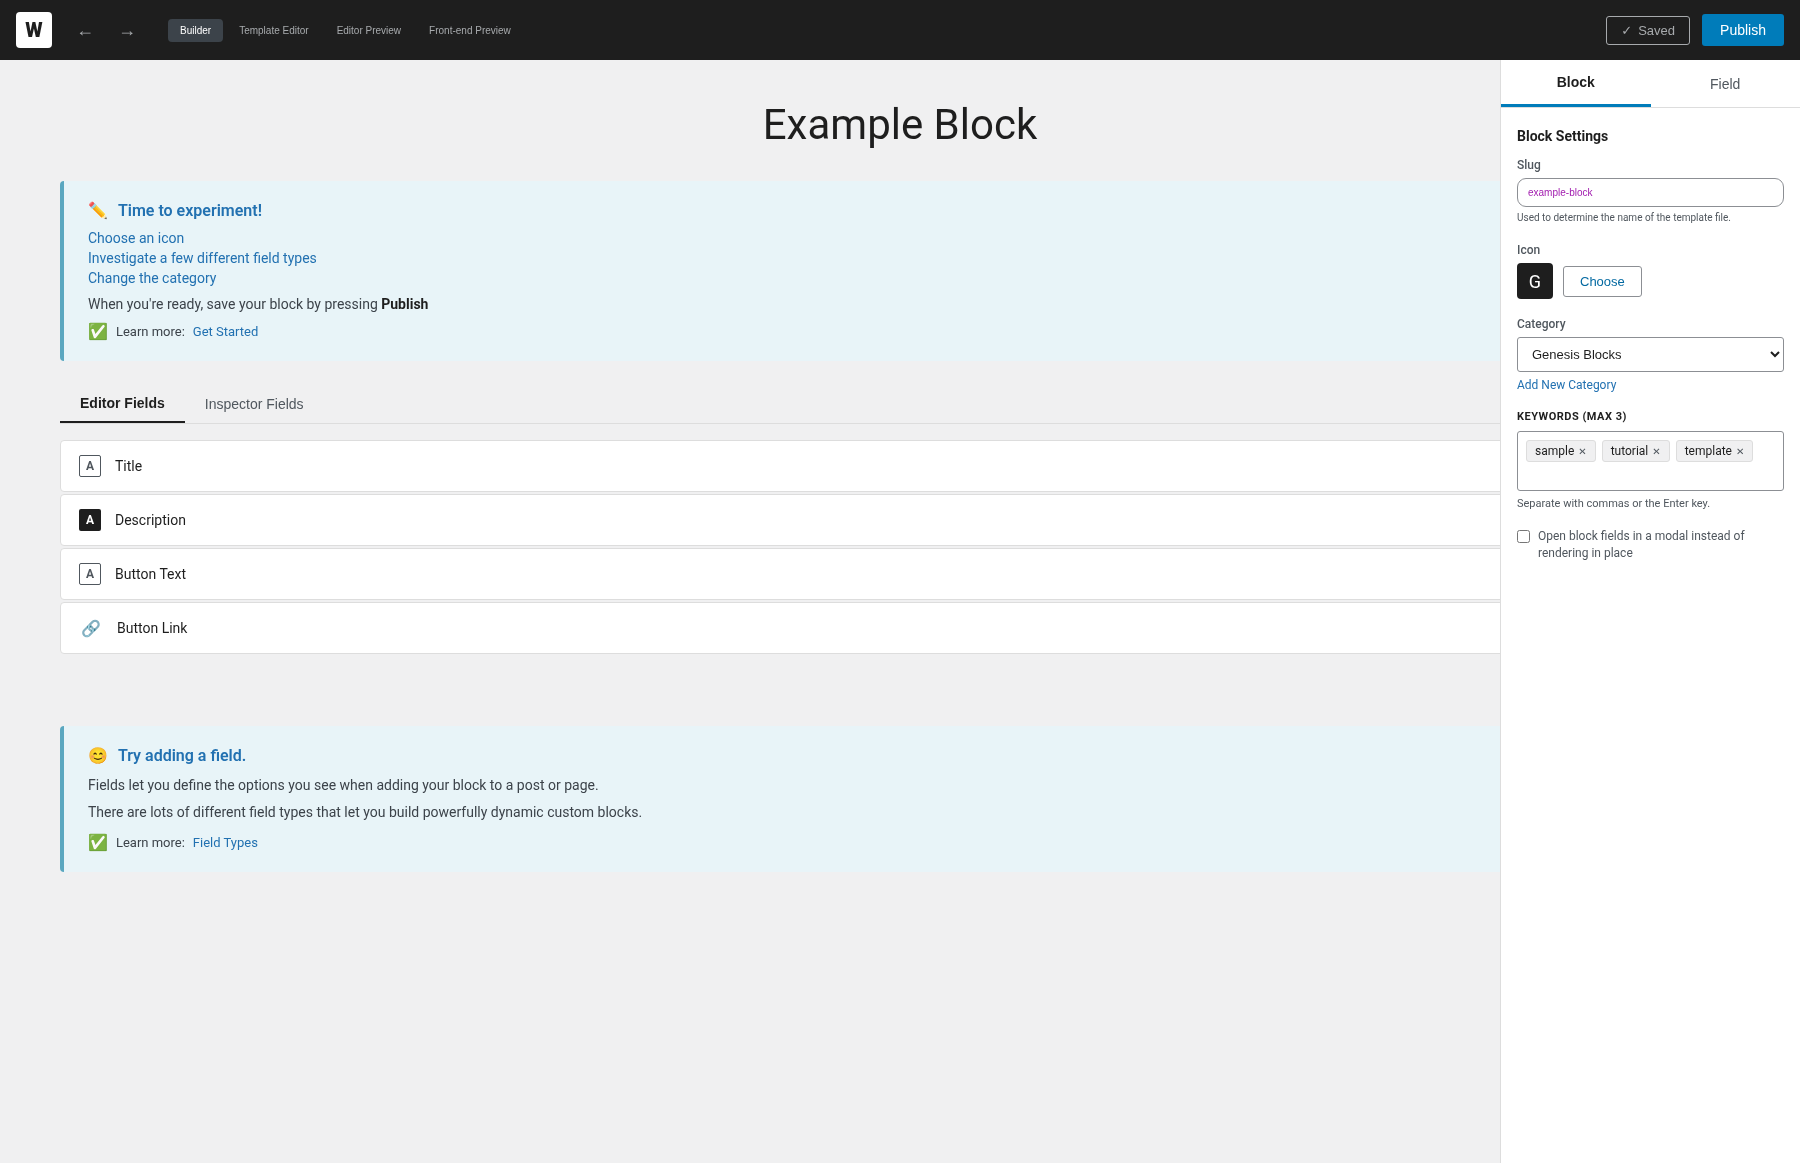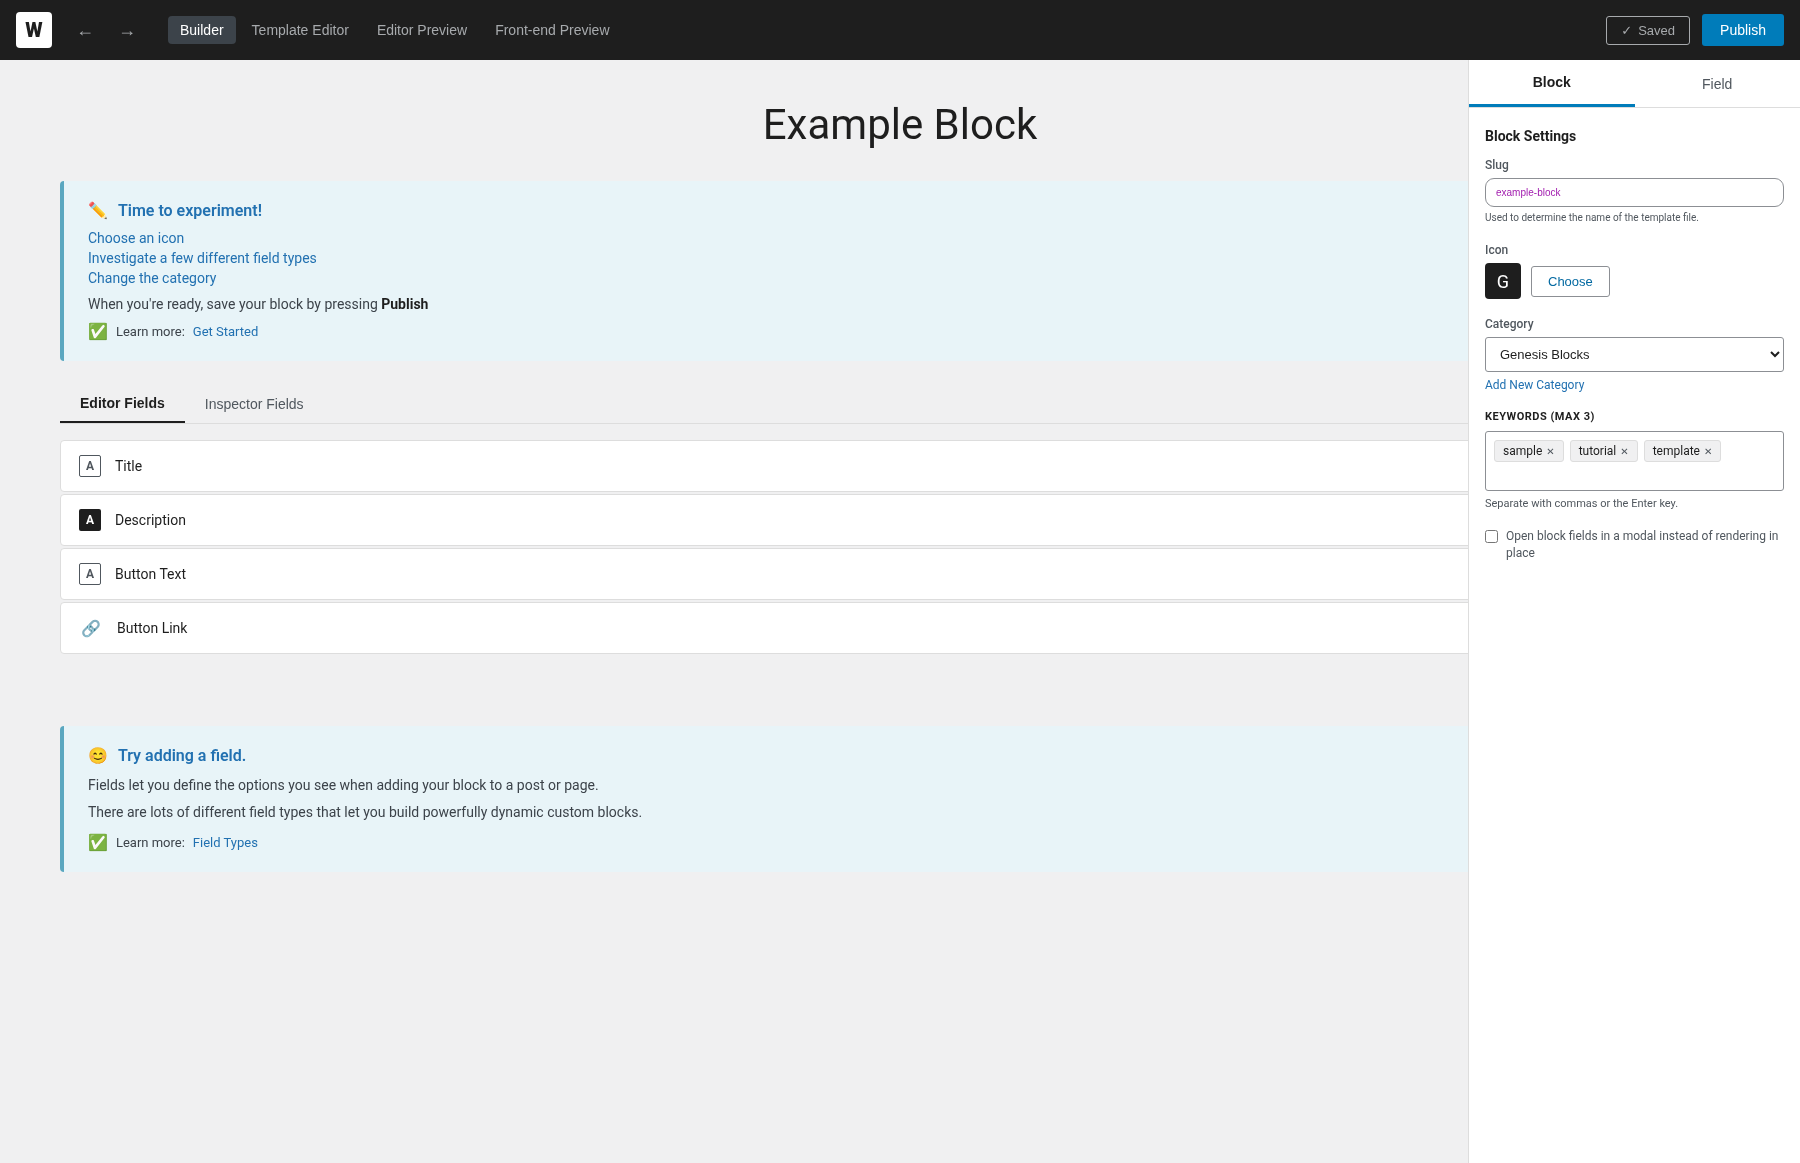--- a/index.html
+++ b/index.html
@@ -16,21 +16,21 @@
       width: 36px; height: 36px; background: #fff;
       border-radius: 4px; display: flex; align-items: center; justify-content: center;
       font-weight: 900; font-size: 20px; color: #1e1e1e; flex-shrink: 0;
     }
     .nav-arrow {
       color: #a7aaad; font-size: 18px; cursor: pointer; background: none; border: none;
     }
     .nav-tabs { display: flex; gap: 4px; margin-left: 8px; }
     .nav-tab {
       color: #a7aaad; padding: 6px 12px; border-radius: 4px;
-      font-size: 14px; cursor: pointer; border: none; background: none;
+      font-size: 10px; cursor: pointer; border: none; background: none;
     }
     .nav-tab.active { color: #fff; background: #3c434a; }
     .nav-right { margin-left: auto; display: flex; align-items: center; gap: 12px; }
     .saved-btn {
       background: transparent; border: 1px solid #a7aaad; color: #a7aaad;
       border-radius: 3px; padding: 6px 14px; font-size: 13px; cursor: pointer;
       display: flex; align-items: center; gap: 6px;
     }
     .publish-btn {
       background: #007cba; color: #fff; border: none;
@@ -118,21 +118,21 @@
     }
     .try-box p { color: #3c434a; font-size: 14px; margin-bottom: 6px; line-height: 1.5; }
     .try-box-learn {
       display: flex; align-items: center; gap: 8px;
       color: #3c434a; font-size: 13px; margin-top: 10px;
     }
     .try-box-learn a { color: #2271b1; text-decoration: none; }
 
     
     .right-sidebar {
-      width: 332px; background: #fff; border-left: 1px solid #ddd;
+      width: 300px; background: #fff; border-left: 1px solid #ddd;
       position: fixed; right: 0; top: 60px; bottom: 0;
       overflow-y: auto; padding: 0;
     }
     .sidebar-tabs {
       display: flex; border-bottom: 1px solid #ddd;
     }
     .sidebar-tab {
       flex: 1; text-align: center; padding: 14px 0;
       font-size: 14px; cursor: pointer; border: none; background: none;
       color: #50575e;

